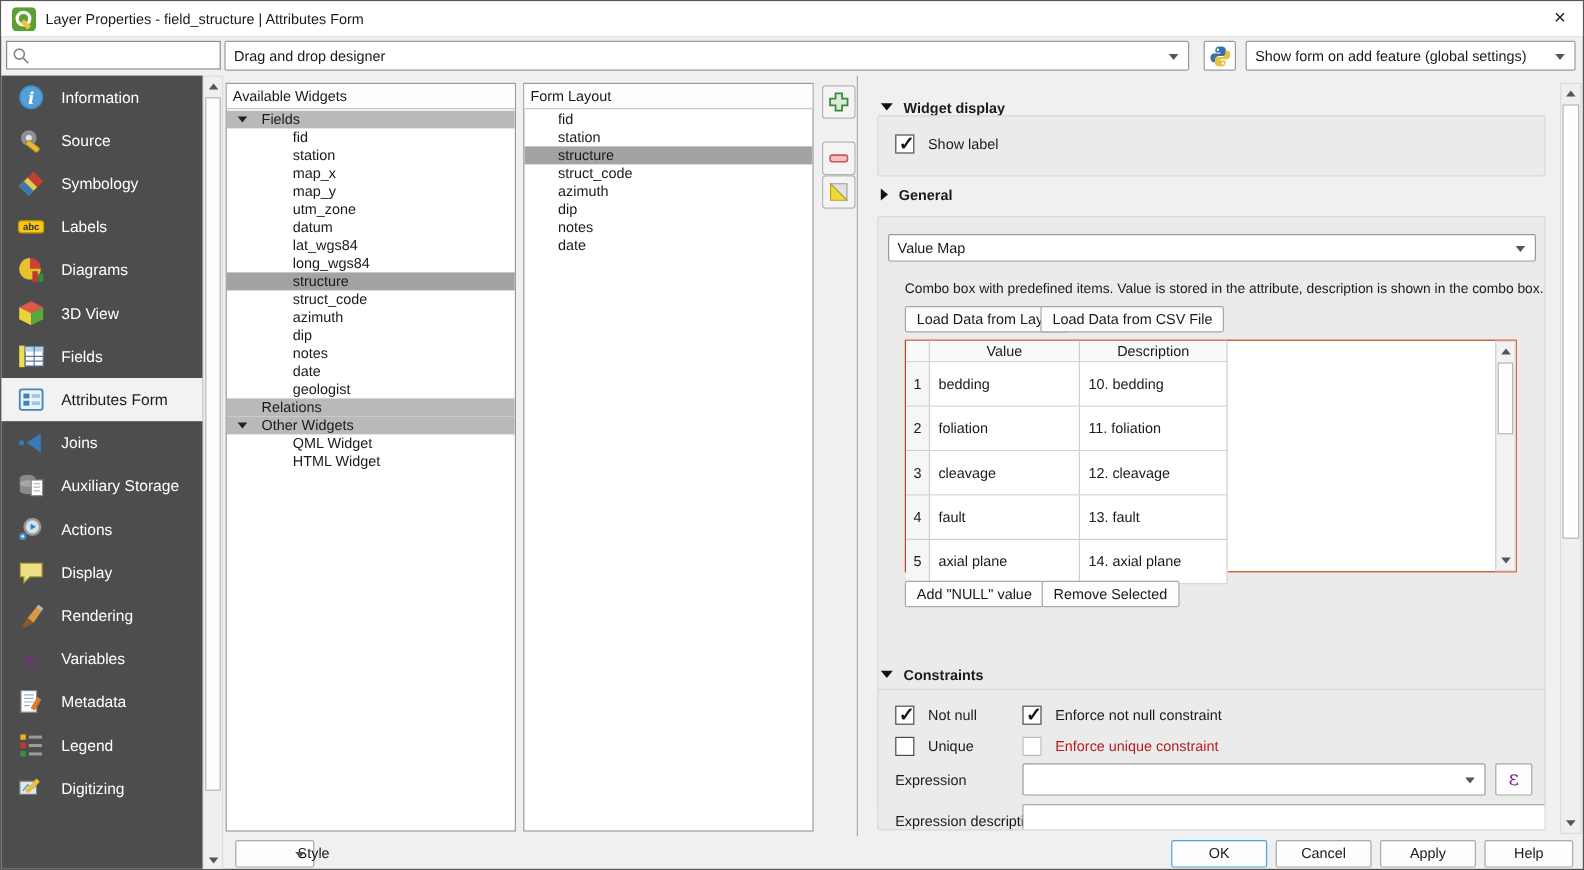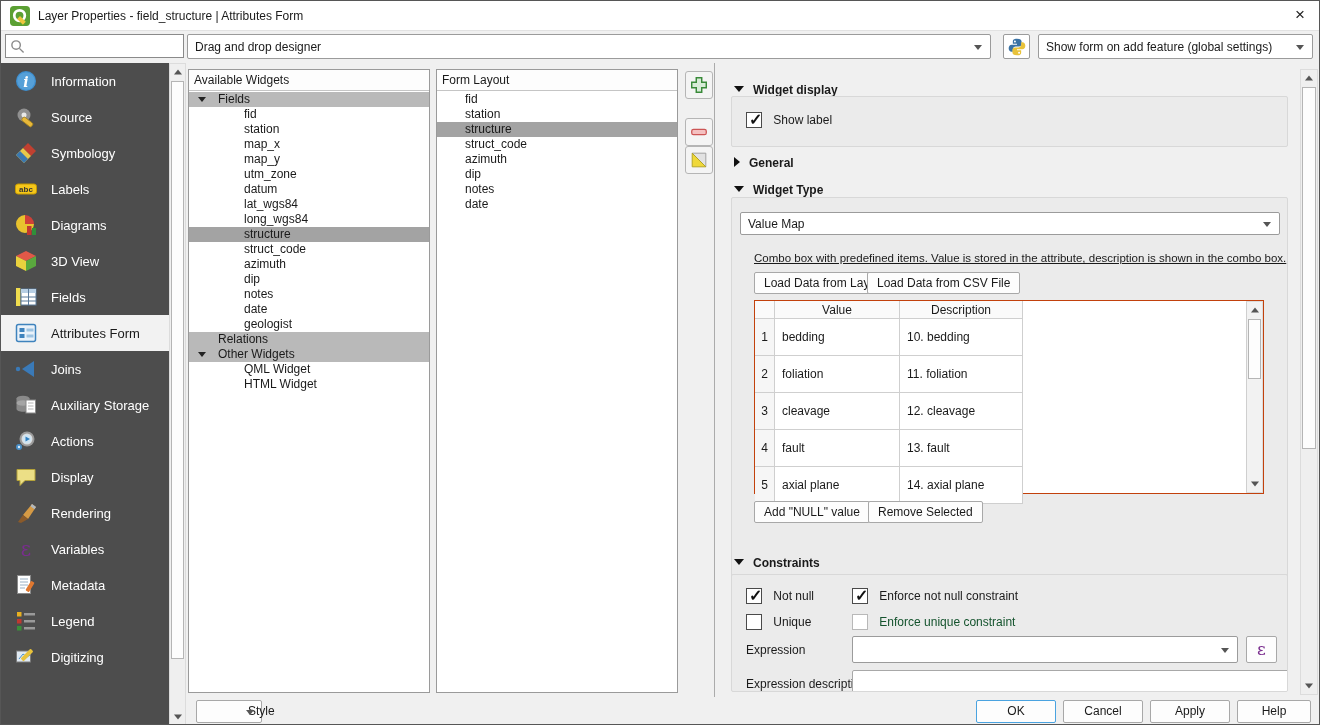--- a/index.html
+++ b/index.html
@@ -71,34 +71,34 @@
   
   #right-panel { position:absolute; left:722px; top:62px; width:576px; height:634px; background:#f0f0f0; overflow:hidden; }
   .sec-head { position:absolute; left:11px; font-weight:bold; white-space:nowrap; }
   .tri-down { display:inline-block; vertical-align:2px; margin-right:9px; width:0; height:0;
     border-left:5px solid transparent; border-right:5px solid transparent; border-top:6px solid #111; }
   .tri-right { display:inline-block; vertical-align:0px; margin-right:9px; width:0; height:0;
     border-top:5px solid transparent; border-bottom:5px solid transparent; border-left:6px solid #111; }
   #h-display { top:20px; } #h-general { top:93px; } #h-type { top:120px; } #h-constraints { top:493px; }
   .groupbox { position:absolute; left:8px; width:557px; background:#ebebeb; border:1px solid #d8d8d8; border-radius:2px; overflow:hidden; }
   #gb-display { top:33px; height:51px; }
-  #gb-type { top:134px; height:494px;padding-left:41px; }
+  #gb-type { top:117px; height:494px;padding-left:41px; }
   #gb-constraints { top:511px; height:118px; }
 
   .checkbox { display:inline-block; width:16px; height:16px; background:#fff; border:1px solid #4a4a4a; vertical-align:middle; position:relative; }
   .checkbox.checked:after { content:"\2713"; position:absolute; left:2px; top:-3px; font-size:16px; font-weight:bold; color:#111; }
   .checkbox.disabled { border-color:#b8b8b8; }
   .cb-label { margin-left:8px; vertical-align:middle; }
-  .cb-label.disabled { color:#14532d;margin-top:39px; }
+  .cb-label.disabled { color:#b91c1c;margin-top:39px; }
   .cb-row { position:absolute; white-space:nowrap; }
 
   #row-showlabel { left:14px; top:15px; }
 
   #valuemap-combo { left:8px; top:14px; width:540px; height:23px; }
-  #wt-desc { position:absolute; left:22px; top:54px; font-size:11.5px; white-space:nowrap;text-decoration:underline; }
+  #wt-desc { position:absolute; left:22px; top:54px; font-size:11.5px; white-space:nowrap; }
   .push-btn { position:absolute; height:22px; line-height:20px; padding:0 9px; background:#fdfdfd; border:1px solid #a8a8a8; border-radius:2px; text-align:center; cursor:pointer; white-space:nowrap; }
   #btn-load-layer { left:22px; top:74px; }
   #btn-load-csv { left:135px; top:74px; }
 
   
   #vm-table { position:absolute; left:22px; top:102px; width:510px; height:194px; background:#fff; border:1px solid #c2410c; }
   .vm-hcell { position:absolute; top:0; height:18px; line-height:18px; background:#fafafa; border-right:1px solid #cfcfcf; border-bottom:1px solid #cfcfcf; text-align:center; }
   .vm-row { position:absolute; left:0; width:100%; height:37px; }
   .vm-ncell { position:absolute; left:0; top:0; width:20px; height:37px; line-height:37px; background:#f6f6f6; border-right:1px solid #cfcfcf; border-bottom:1px solid #cfcfcf; text-align:center; }
   .vm-cell { position:absolute; top:0; height:37px; line-height:37px; padding-left:7px; background:#fff; border-right:1px solid #cfcfcf; border-bottom:1px solid #cfcfcf; }

